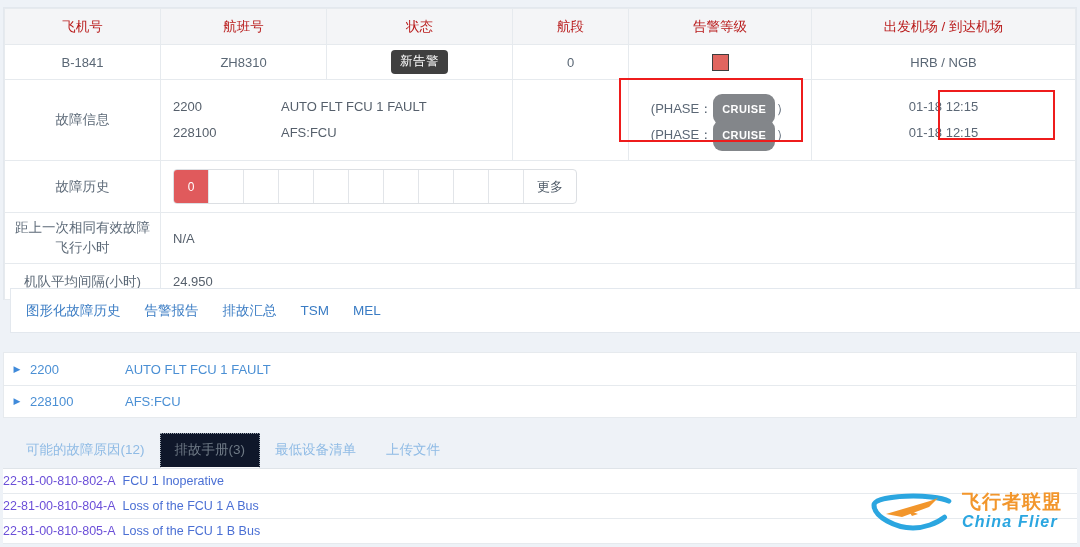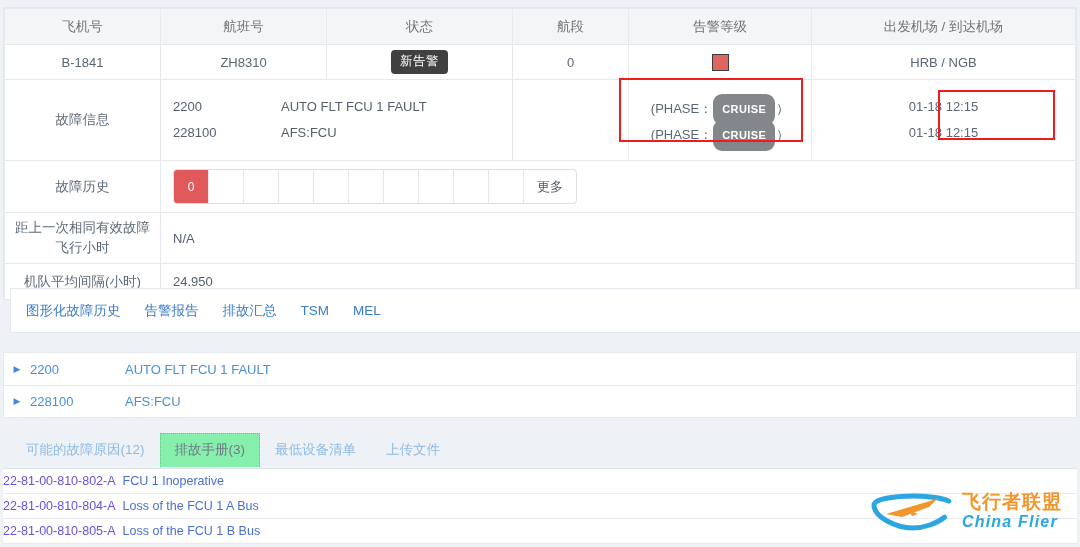--- a/index.html
+++ b/index.html
@@ -41,21 +41,21 @@
   }
   table.info td, table.info th {
     border: 1px solid #e6eaee;
     padding: 0;
     vertical-align: middle;
   }
   table.info thead th {
     background: #f4f5f7;
     height: 35px;
     font-weight: normal;
-    color: #737373;
+    color: #b91c1c;
     font-size: 13.5px;
     text-align: center;
   }
   .row-main td { height: 34px; text-align: center; }
   .label-cell {
     text-align: center;
     color: #5d6a78;
     font-size: 13.5px;
     padding: 6px 4px;
     line-height: 20px;
@@ -245,21 +245,21 @@
     font-size: 13.5px;
     color: #7fb2e0;
     padding: 6px 14px 7px 14px;
     cursor: pointer;
     box-sizing: border-box;
     border: 1px dotted transparent;
     line-height: 20px;
   }
   .tab.active {
     color: #6f7a86;
-    background: #86efac;
+    background: #0f172a;
     border: 1px dotted #9aa3ad;
     border-bottom: 1px solid #fafafa;
   }
   .tab.plain { color: #8fbbe5; }
 
   .mel-list {
     border-top: 1px solid #dfe4e9;
     background: #fff;
   }
   .mel-row {

